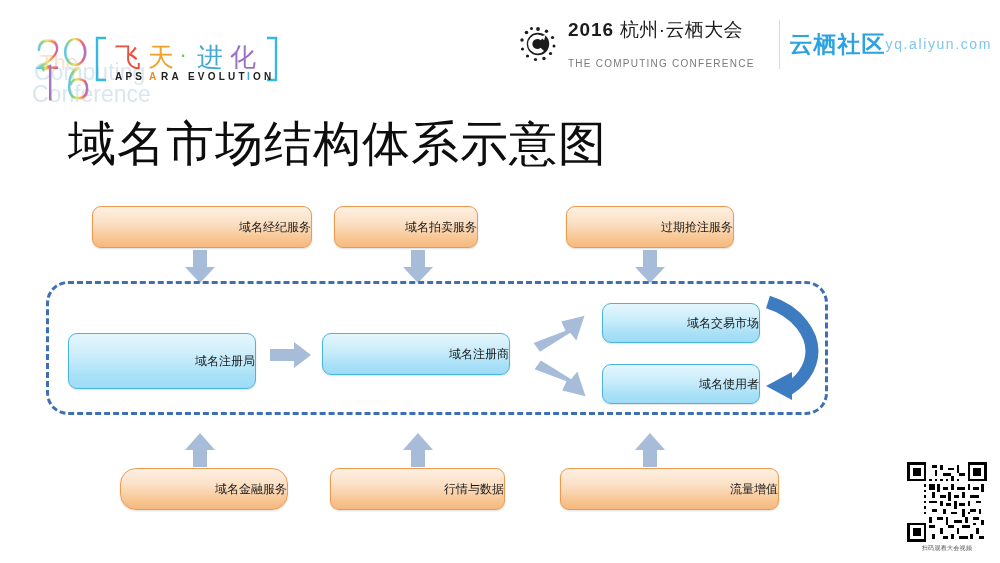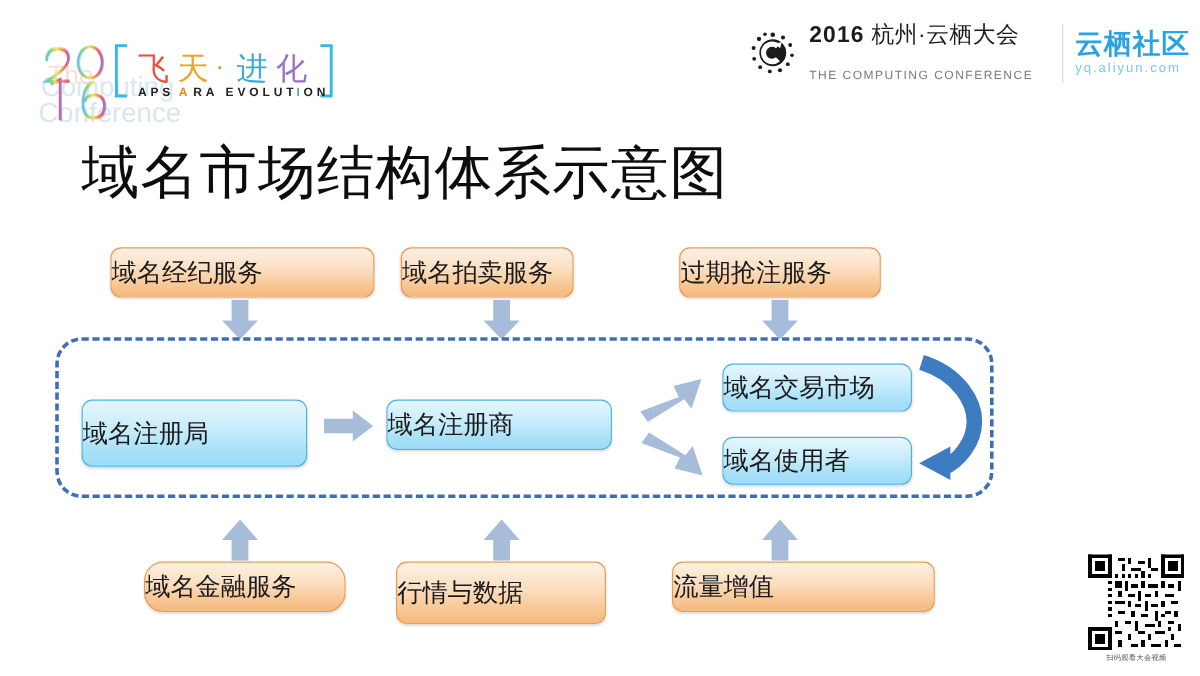--- a/index.html
+++ b/index.html
@@ -16,36 +16,36 @@
   
   .brand-left{position:absolute;left:22px;top:18px;width:270px;height:90px;}
   .brand-left svg{display:block;}
 
   .brand-right{position:absolute;right:8px;top:18px;height:52px;display:flex;align-items:center;gap:10px;}
   .cc-mark{width:40px;height:40px;flex:0 0 auto;}
   .cc-text{display:flex;flex-direction:column;justify-content:center;line-height:1;padding-right:24px;border-right:1px solid #d8d8d8;}
   .cc-line1{font-size:19px;color:#1c1c1c;letter-spacing:.4px;white-space:nowrap;}
   .cc-line1 .yr{font-weight:bold;letter-spacing:1px;}
   .cc-line2{font-size:10px;color:#7a7a7a;letter-spacing:1.25px;margin-top:20px;white-space:nowrap;}
-  .yq-text{display:flex;flex-direction:column;justify-content:center;line-height:1;}
+  .yq-text{display:flex;flex-direction:row;justify-content:center;line-height:1;}
   .yq-line1{font-size:23px;color:#2aa3e0;font-weight:bold;letter-spacing:1px;white-space:nowrap;}
-  .yq-line2{font-size:11px;color:#7ec7ea;letter-spacing:1.6px;margin-top:4px;white-space:nowrap;}
+  .yq-line2{font-size:14px;color:#7ec7ea;letter-spacing:1.6px;margin-top:4px;white-space:nowrap;}
 
   
   .page-title{
     position:absolute;left:68px;top:112px;
     font-size:48px;color:#0d0d0d;letter-spacing:1px;
     font-family:"DejaVu Sans","Liberation Sans",sans-serif;
     white-space:nowrap;
   }
 
   
   .node{
-    position:absolute;display:flex;align-items:center;justify-content:flex-start;
-    font-size:21px;color:#1a1a1a;white-space:nowrap;
+    position:absolute;display:flex;align-items:center;justify-content:flex-end;
+    font-size:12px;color:#1a1a1a;white-space:nowrap;
     box-sizing:border-box;border-radius:9px;
     font-family:Liberation Serif, serif;
   }
   .node.orange{
     background:linear-gradient(to bottom,#fdf0e2 0%,#fbdfc3 42%,#f8c896 75%,#f5b97e 100%);
     border:1.6px solid #eb9a4e;
     box-shadow:0 1px 2px rgba(0,0,0,.14);
   }
   .node.blue{
     background:linear-gradient(to bottom,#e5f6fd 0%,#c7ecfb 45%,#a8e0f7 78%,#9edcf6 100%);
@@ -238,21 +238,21 @@
   </div>
   <div class="arrow" style="left:634px;top:432px;">
     <svg width="32" height="36" viewBox="0 0 32 36">
       <path d="M16,1 L31,18 L23,18 L23,35 L9,35 L9,18 L1,18 Z" fill="#a7bcd8"></path>
     </svg>
   </div>
 
   <div class="node orange" style="left:120px;top:468px;width:168px;height:42px;border-radius:16px;">
     <span>域名金融服务</span>
   </div>
-  <div class="node orange" style="left:330px;top:468px;width:175px;height:52px;">
+  <div class="node orange" style="left:330px;top:468px;width:175px;height:42px;">
     <span>行情与数据</span>
   </div>
   <div class="node orange" style="left:560px;top:468px;width:219px;height:42px;">
     <span>流量增值</span>
   </div>
 
   <div class="qr-block">
     <svg class="qr-img" viewBox="0 0 29 29" shape-rendering="crispEdges">
       <rect width="29" height="29" fill="#ffffff"></rect>
       <g fill="#000000">

